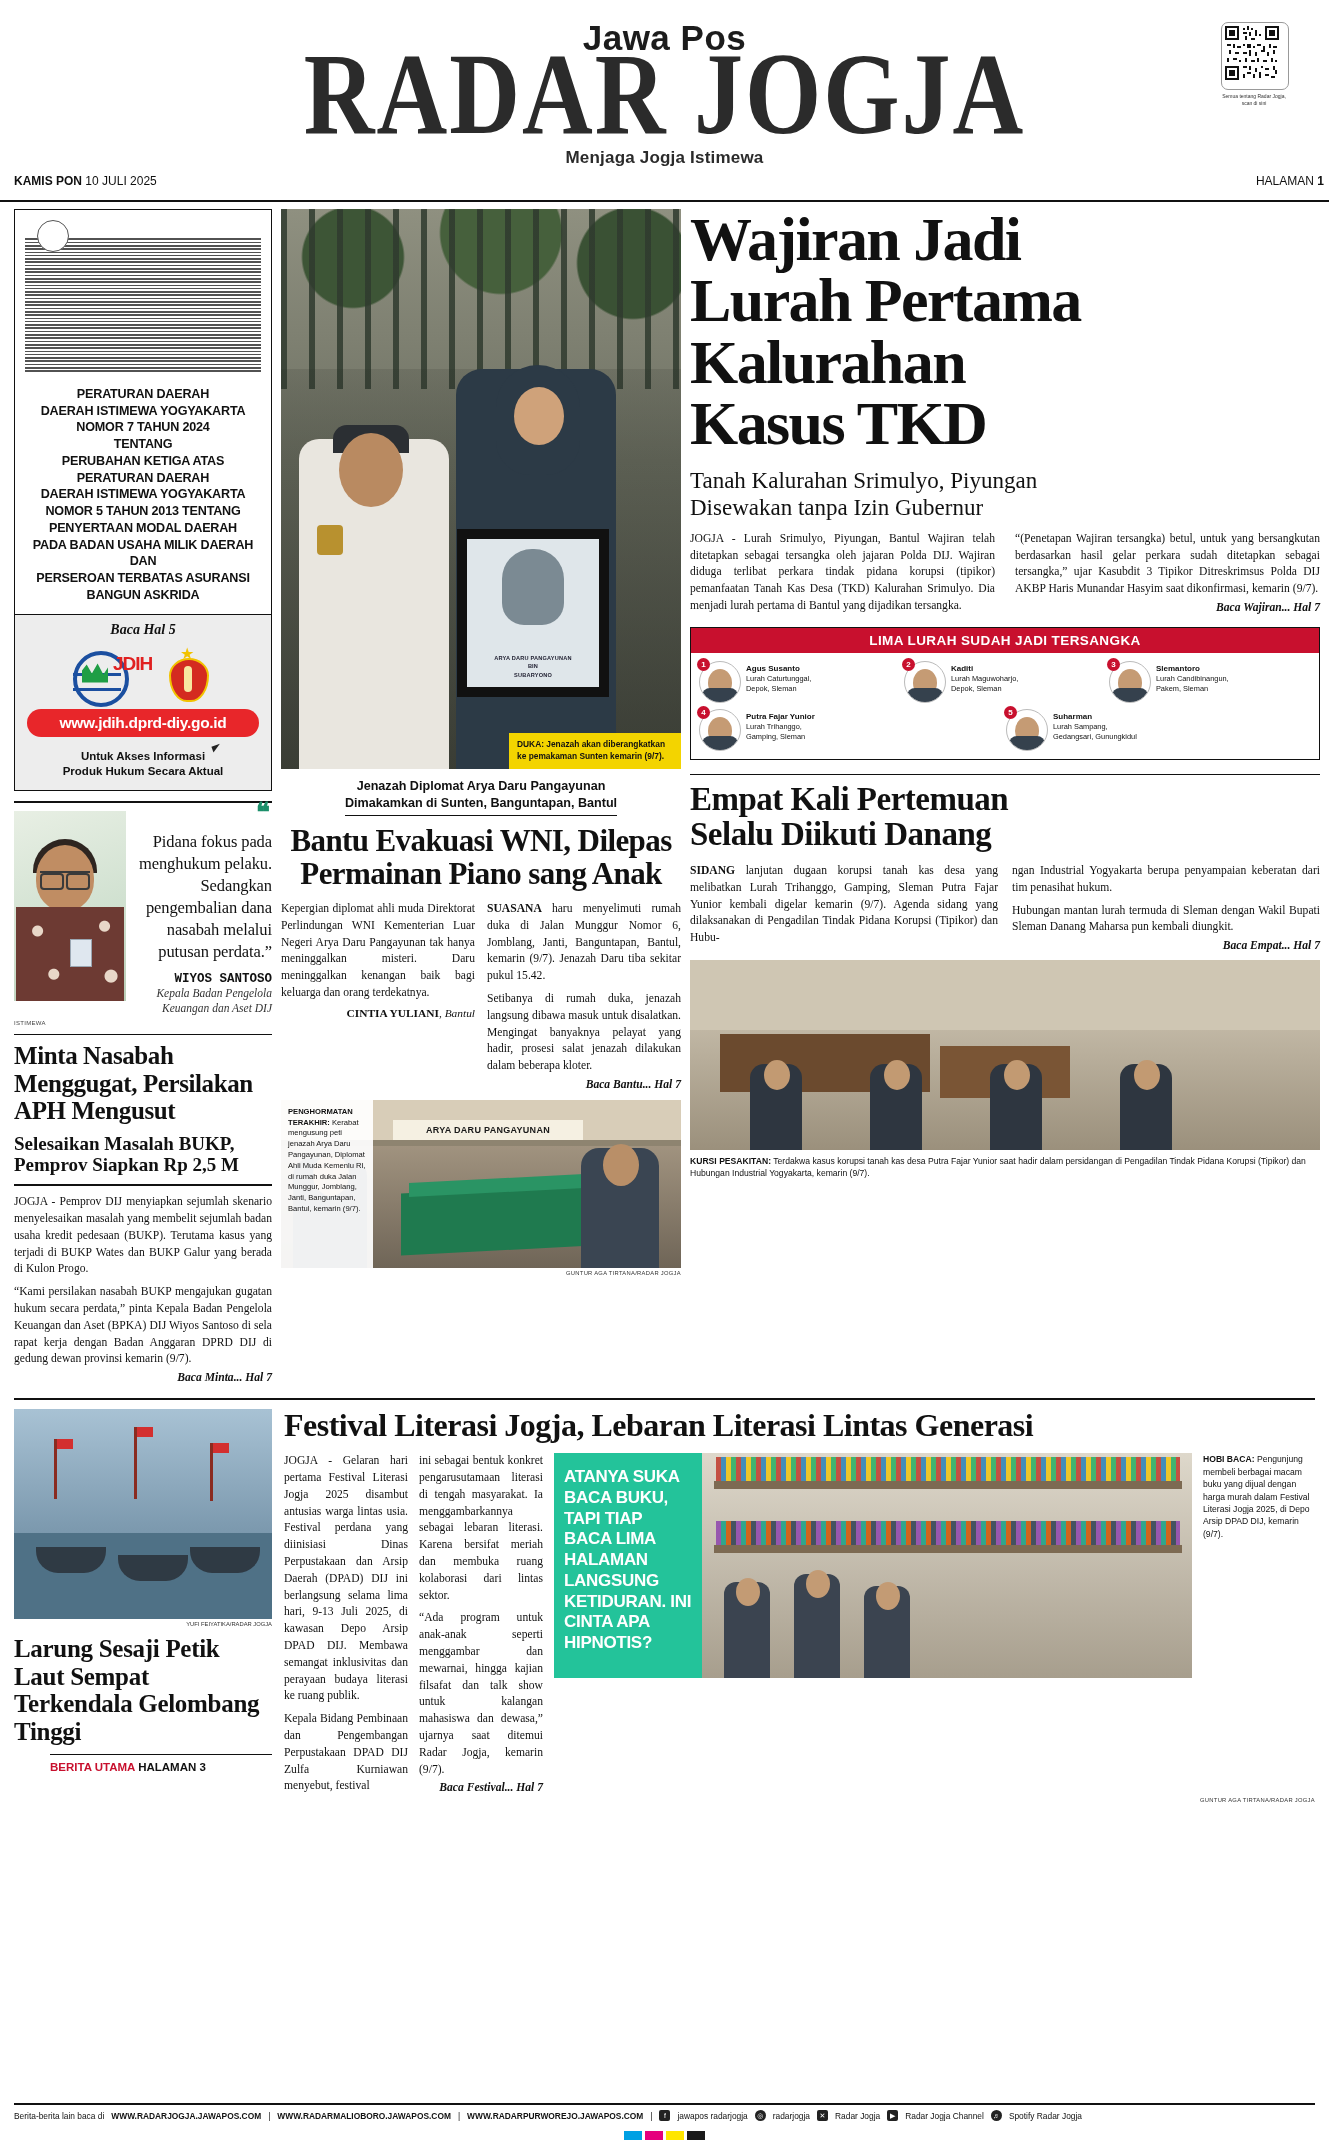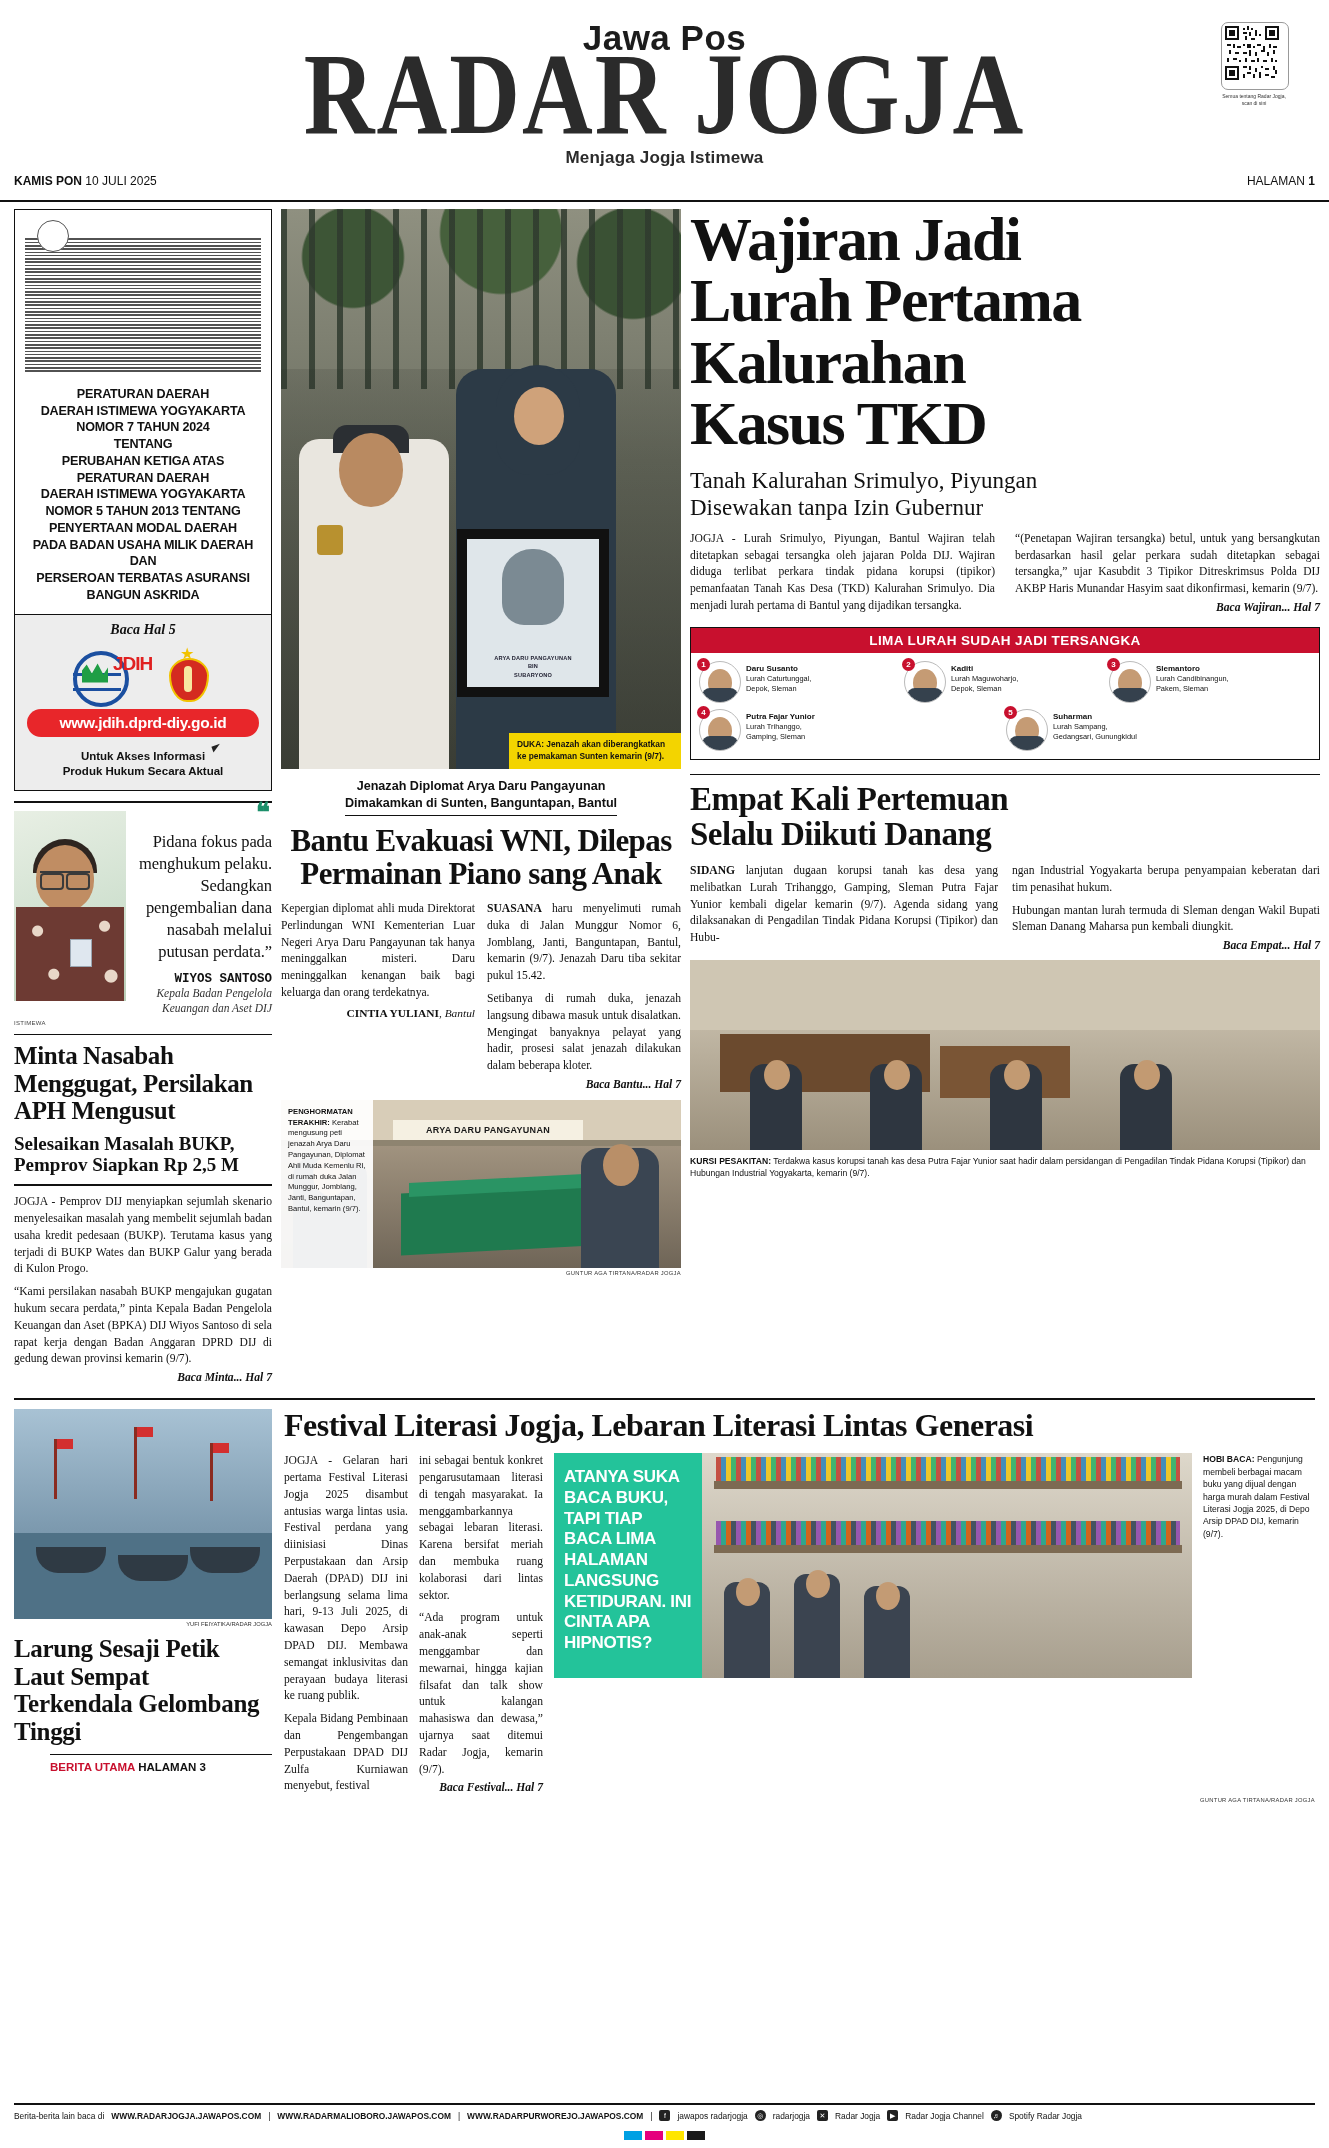--- a/index.html
+++ b/index.html
@@ -34,21 +34,21 @@
   .qr svg{display:block;}
   .qr-cap{font-family:"Liberation Sans",sans-serif;font-size:5px;line-height:1.35;color:#333;margin-top:3px;}
 
   .dateline{
     position:relative;margin-top:34px;height:22px;
     font-family:"Liberation Sans", sans-serif;font-size:12px;
     border-bottom:2px solid #111;padding:0 14px 4px 14px;
   }
   .dateline .left{position:absolute;left:14px;top:0;}
   .dateline .left b{font-weight:bold;}
-  .dateline .right{position:absolute;right:14px;top:0;}
+  .dateline .right{position:absolute;right:5px;top:0;}
   .dateline .right b{font-weight:bold;}
 
   
   .body-grid{position:relative;padding:0 14px;}
   .row-top{display:flex;gap:9px;margin-top:7px;}
   .col-left{width:258px;flex:0 0 258px;}
   .col-mid{width:400px;flex:0 0 400px;}
   .col-right{width:630px;flex:0 0 630px;}
 
   
@@ -549,21 +549,21 @@
 
         <div class="lima-box">
           <div class="lima-head">LIMA LURAH SUDAH JADI TERSANGKA</div>
           <div class="lima-grid">
             <div class="lurah">
               <span class="num">1</span>
               <span class="av">
                   <i class="f"></i>
                   <i class="b"></i>
                 </span>
-              <span class="tx"><b>Daru Susanto</b><br>
+              <span class="tx"><b>Agus Susanto</b><br>
                 <span>Lurah Caturtunggal,</span><br>
                 <span>Depok, Sleman</span></span>
             </div>
             <div class="lurah">
               <span class="num">2</span>
               <span class="av">
                   <i class="f"></i>
                   <i class="b"></i>
                 </span>
               <span class="tx"><b>Kaditi</b><br>

